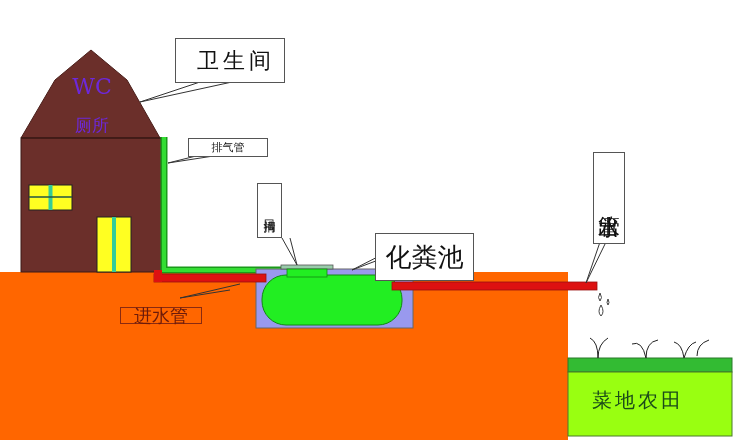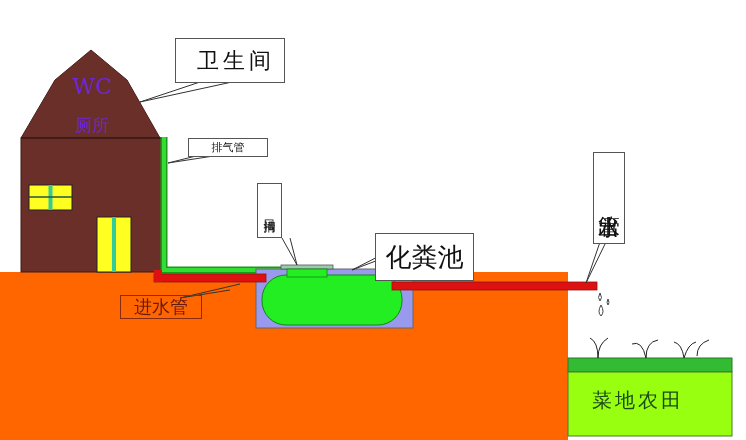--- a/index.html
+++ b/index.html
@@ -78,15 +78,15 @@
   </g>
 </svg>
 
 <div class="roof-text" style="left:60px; top:75px; width:64px; font-size:22px; line-height:24px;">WC</div>
 <div class="roof-text" style="left:60px; top:115px; width:64px; font-size:17px; line-height:20px;">厕所</div>
 
 <div class="lbl" style="left:175px; top:38px; width:110px; height:45px; font-size:22px; letter-spacing:4px;padding-left:12px;">卫生间</div>
 <div class="lbl" style="left:188px; top:138px; width:80px; height:19px; font-size:11px;">排气管</div>
 <div class="lbl vert" style="left:257px; top:183px; width:25px; height:55px; font-size:12px; line-height:20px;">清掏口</div>
 <div class="lbl" style="left:375px; top:201px; width:99px; height:48px; font-size:26px;margin-top:32px;">化粪池</div>
-<div class="lbl" style="left:120px; top:295px; width:82px; height:24px; font-size:18px; background:transparent; border-color:#8a2a10; color:#6b1a0a;">进水管</div>
+<div class="lbl" style="left:120px; top:307px; width:82px; height:17px; font-size:18px; background:transparent; border-color:#8a2a10; color:#6b1a0a;">进水管</div>
 <div class="lbl vert" style="left:593px; top:152px; width:32px; height:92px; font-size:22px; line-height:30px;">出水管</div>
 <div class="lbl" style="left:568px; top:380px; width:140px; height:40px; font-size:20px; letter-spacing:3px; background:transparent; border:none; color:#1a4a1a;">菜地农田</div>
 
 </body></html>

